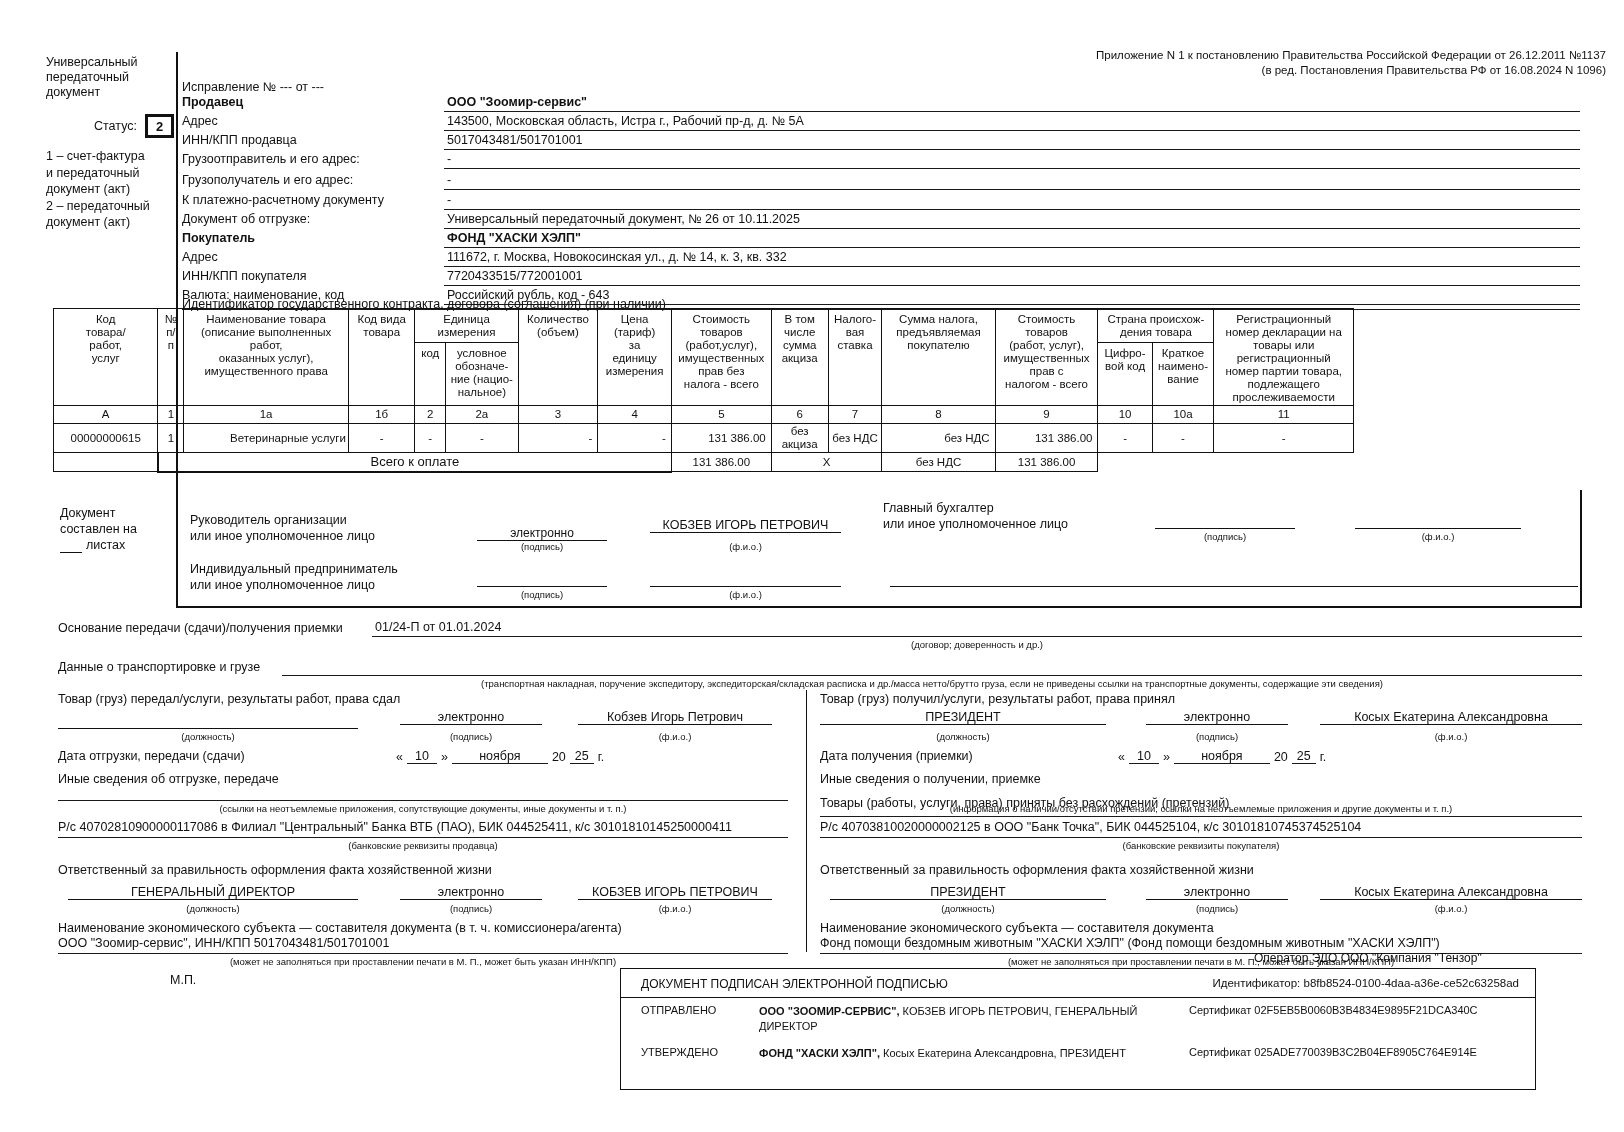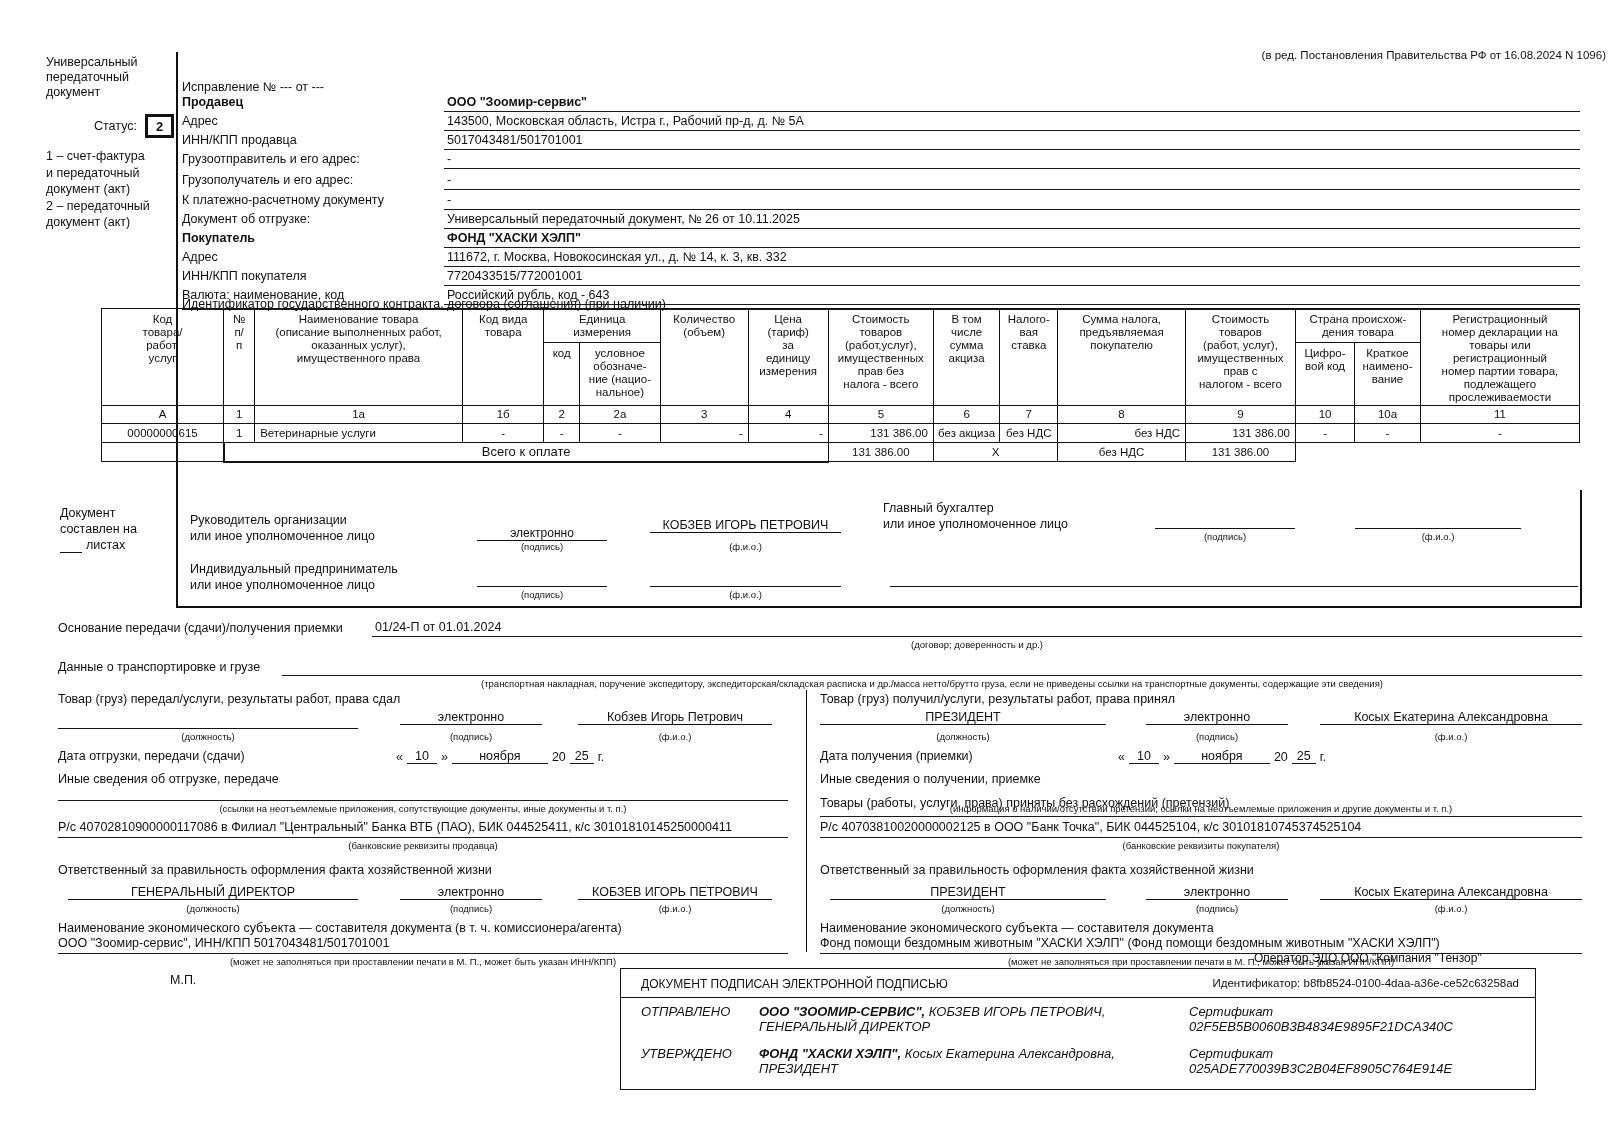--- a/index.html
+++ b/index.html
@@ -37,29 +37,29 @@
   .invtitle { left: 182px; top: 56px; font-size: 19px; font-weight: bold; }
   .corr { left: 182px; top: 80px; font-size: 12.5px; }
 
   
   .frow { position: absolute; left: 182px; font-size: 12.5px; height: 18px; }
   .flab { position: absolute; left: 0; top: 0; white-space: nowrap; }
   .fval { position: absolute; left: 262px; width: 1136px; border-bottom: 1px solid #1a1a1a;
           height: 17px; padding-left: 3px; }
 
   
-  table.goods { position: absolute; left: 53px; top: 308px; border-collapse: collapse; width: 1479px; margin-left: 48px; }
+  table.goods { position: absolute; left: 53px; top: 308px; border-collapse: collapse; width: 1301px; }
   table.goods td, table.goods th {
     border: 1px solid #111; font-size: 11.5px; text-align: center;
     padding: 1px 2px; font-weight: normal; line-height: 13px; vertical-align: middle;
   }
   table.goods th { vertical-align: top; padding-top: 4px; }
   .numrow td { font-size: 12px; height: 18px; }
   .datarow td { height: 19px; }
-  .datarow td.lft { text-align: left; padding-left: 5px; }
+  .datarow td.lft { text-align: right; padding-left: 5px; }
   .datarow td.rgt { text-align: right; padding-right: 5px; }
 
   
   .totalrow { height: 19px; }
 
   
   .sigline { border-bottom: 1.6px solid #111; }
   .caption { font-size: 9.5px; text-align: center; }
 
   .doclistbox { left: 60px; top: 505px; font-size: 12.5px; line-height: 16px; }
@@ -67,32 +67,33 @@
   
   .hline { position: absolute; border-bottom: 1px solid #1a1a1a; }
 
   
   .esign {
     position: absolute; left: 620px; top: 968px; width: 916px; height: 122px;
     border: 1px solid #111; background: #fff;
   }
   .esign .hdr { font-size: 12px; padding: 8px 0 6px 20px; }
   .esign .sep { border-top: 1px solid #111; }
-  .esign .row { display: flex; font-size: 13px; padding: 6px 0 4px 20px; font-style: italic; }
+  .esign .row { display: flex; font-size: 11px; padding: 6px 0 4px 20px; }
   .esign .rlabel { width: 118px; flex: none; }
   .esign .rmain { width: 430px; flex: none; line-height: 15px; }
   .esign .rcert { flex: 1; }
   .esign .ident { position: absolute; right: 16px; top: 8px; font-size: 11.5px; }
 </style>
 </head>
 <body>
 
 <div class="page">
 
   <div class="abs legal">
+    <div>Приложение N 1 к постановлению Правительства Российской Федерации от 26.12.2011 №1137</div>
     <div>(в ред. Постановления Правительства РФ от 16.08.2024 N 1096)</div>
   </div>
 
   <div class="abs statusblock">
     <div class="ttl">
       <div>Универсальный</div>
       <div>передаточный</div>
       <div>документ</div>
     </div>
     <div class="statusrow">

